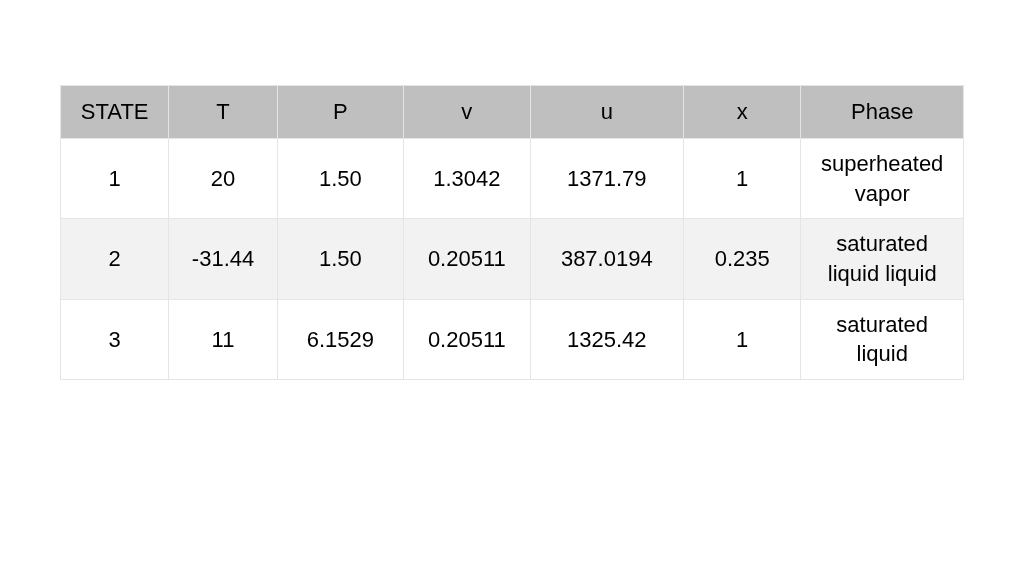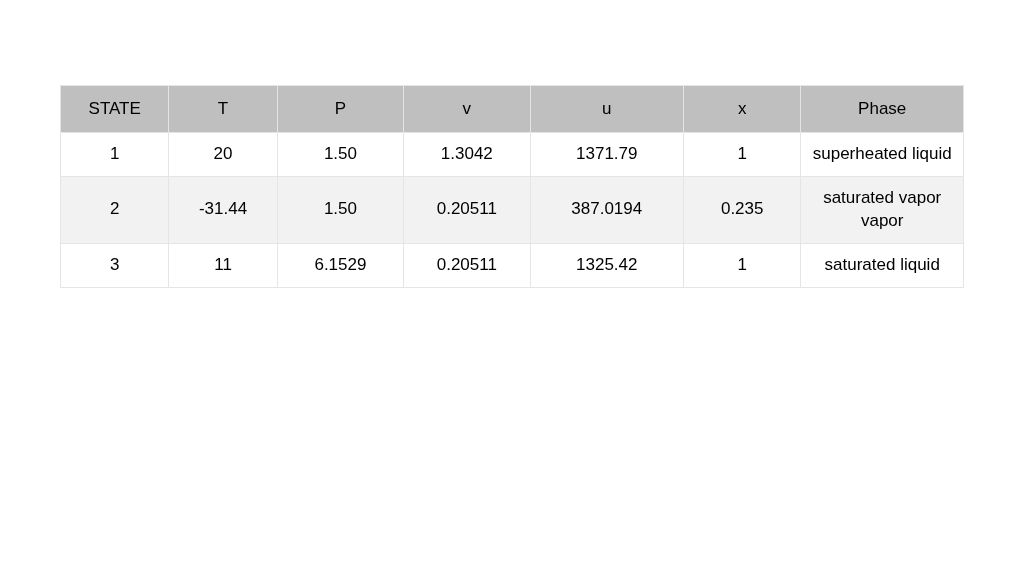--- a/index.html
+++ b/index.html
@@ -6,21 +6,21 @@
     body {
       font-family: Helvetica, Arial, sans-serif;
       background: #ffffff;
       width: 1024px;
       height: 572px;
       padding: 85px 60px 0 60px;
     }
     table {
       width: 100%;
       border-collapse: collapse;
-      font-size: 17px;
+      font-size: 22px;
       color: #000;
     }
     th {
       background: #bfbfbf;
       font-weight: 400;
       padding: 13px 8px;
       text-align: center;
       border: 1px solid #e5e5e5;
     }
     td {
@@ -59,30 +59,30 @@
     </tr>
   </thead>
   <tbody>
     <tr>
       <td>1</td>
       <td>20</td>
       <td>1.50</td>
       <td>1.3042</td>
       <td>1371.79</td>
       <td>1</td>
-      <td>superheated liquid</td>
+      <td>superheated vapor</td>
     </tr>
     <tr>
       <td>2</td>
       <td>-31.44</td>
       <td>1.50</td>
       <td>0.20511</td>
       <td>387.0194</td>
       <td>0.235</td>
-      <td>saturated vapor vapor</td>
+      <td>saturated liquid liquid</td>
     </tr>
     <tr>
       <td>3</td>
       <td>11</td>
       <td>6.1529</td>
       <td>0.20511</td>
       <td>1325.42</td>
       <td>1</td>
       <td>saturated liquid</td>
     </tr>

